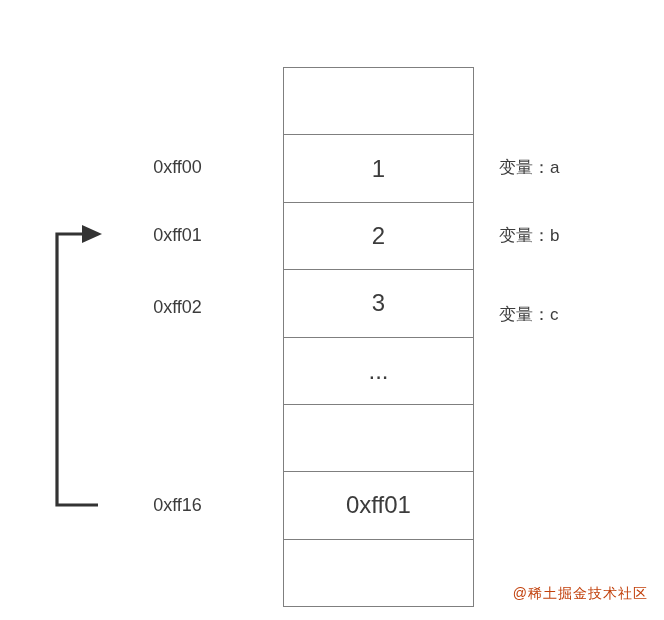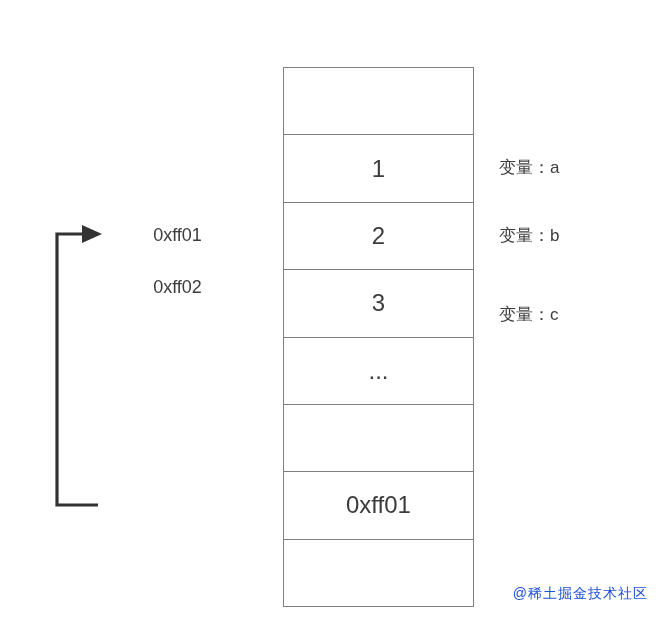--- a/index.html
+++ b/index.html
@@ -68,21 +68,21 @@
     top: 212px;
     width: 80px;
     height: 310px;
   }
 
   .watermark {
     position: absolute;
     right: 16px;
     bottom: 17px;
     font-size: 14px;
-    color: #1d4ed8;
+    color: #c2410c;
     letter-spacing: 1px;
   }
 </style>
 </head>
 <body>
 
 <div class="canvas">
 
   <div class="mem-table">
     <div class="mem-row">
@@ -104,22 +104,24 @@
         <span></span>
       </div>
     <div class="mem-row">
         <span>0xff01</span>
       </div>
     <div class="mem-row">
         <span></span>
       </div>
   </div>
 
+  <div class="addr" style="top:134px">0xff00</div>
   <div class="addr" style="top:202px">0xff01</div>
-  <div class="addr" style="top:254px">0xff02</div>
+  <div class="addr" style="top:274px">0xff02</div>
+  <div class="addr" style="top:472px">0xff16</div>
 
   <div class="varlabel" style="top:134px">变量：a</div>
   <div class="varlabel" style="top:202px">变量：b</div>
   <div class="varlabel" style="top:281px">变量：c</div>
 
   <svg class="pointer-arrow" viewBox="0 0 80 310">
     <path d="M 58 293 L 17 293 L 17 22 L 44 22" fill="none" stroke="#333333" stroke-width="3.2" stroke-linejoin="miter"></path>
     <polygon points="62,22 42,13 42,31" fill="#333333"></polygon>
   </svg>
 

